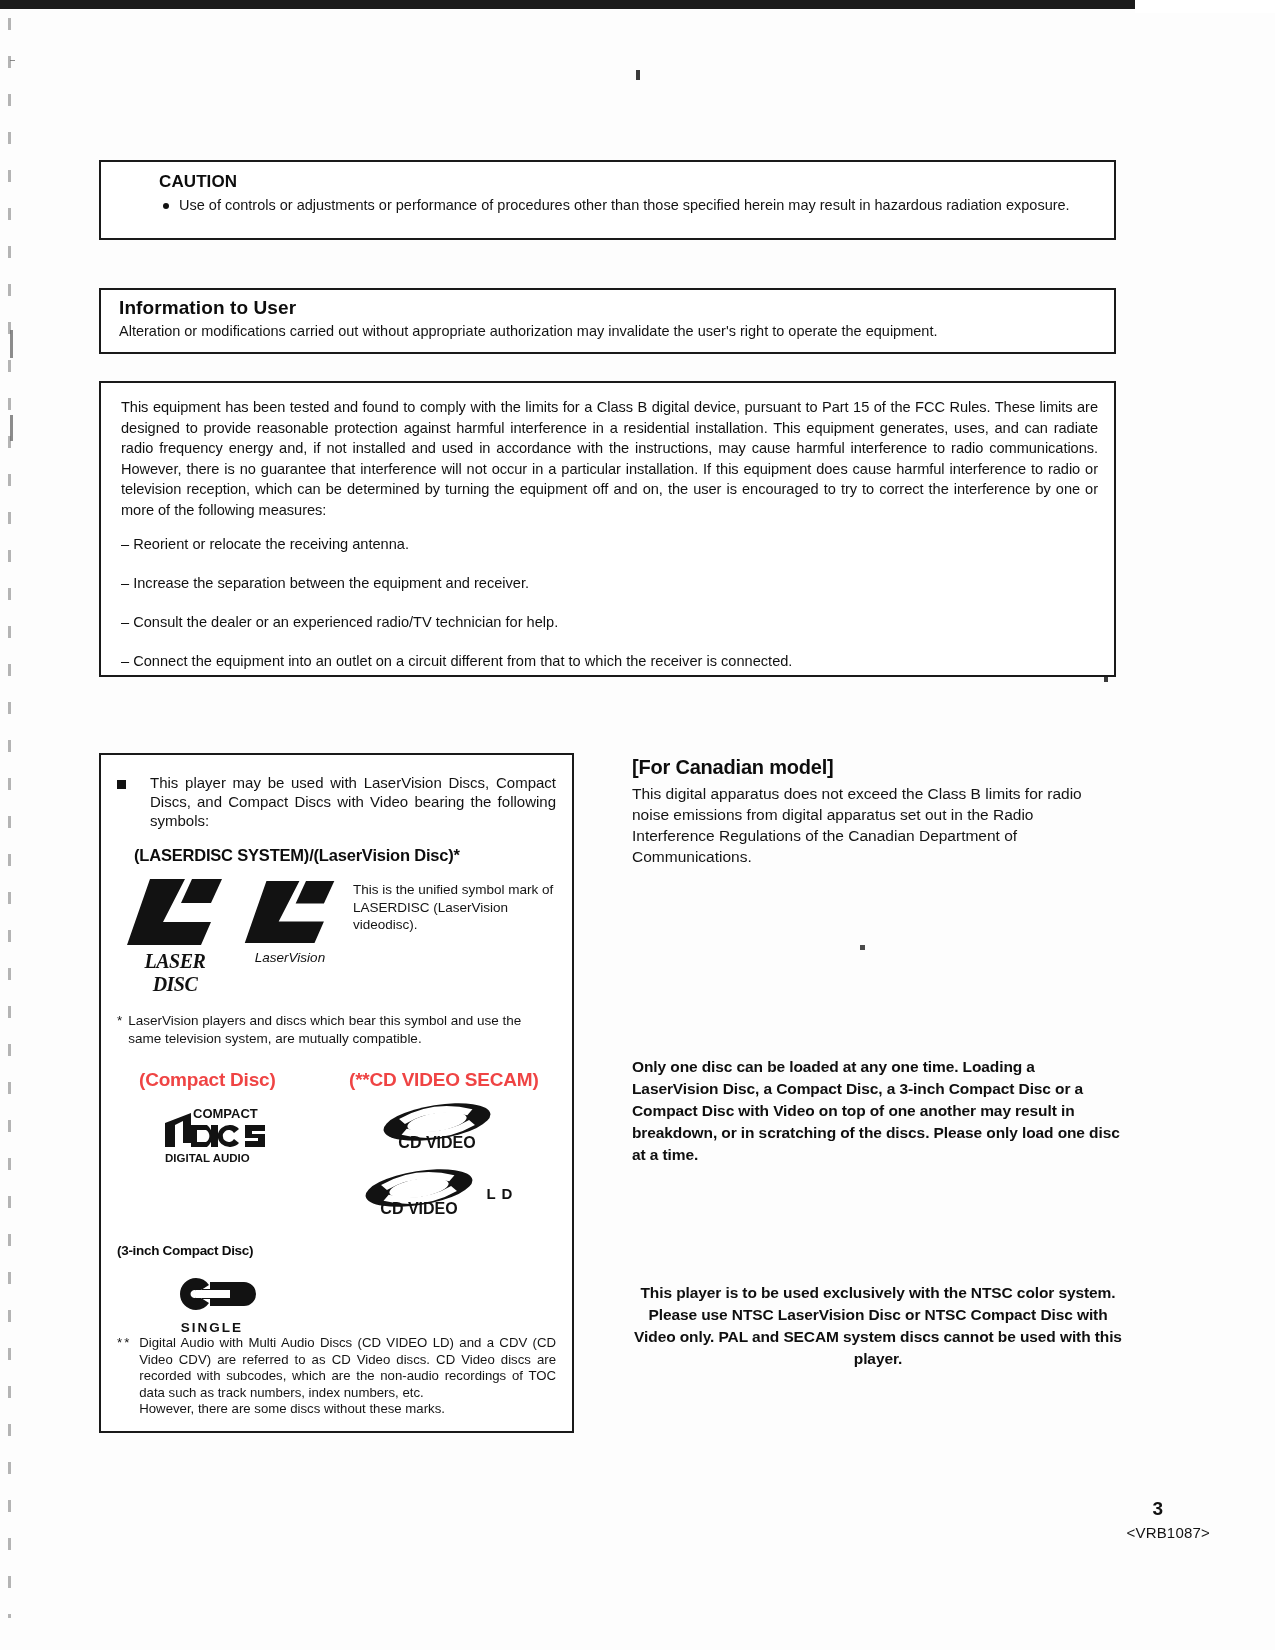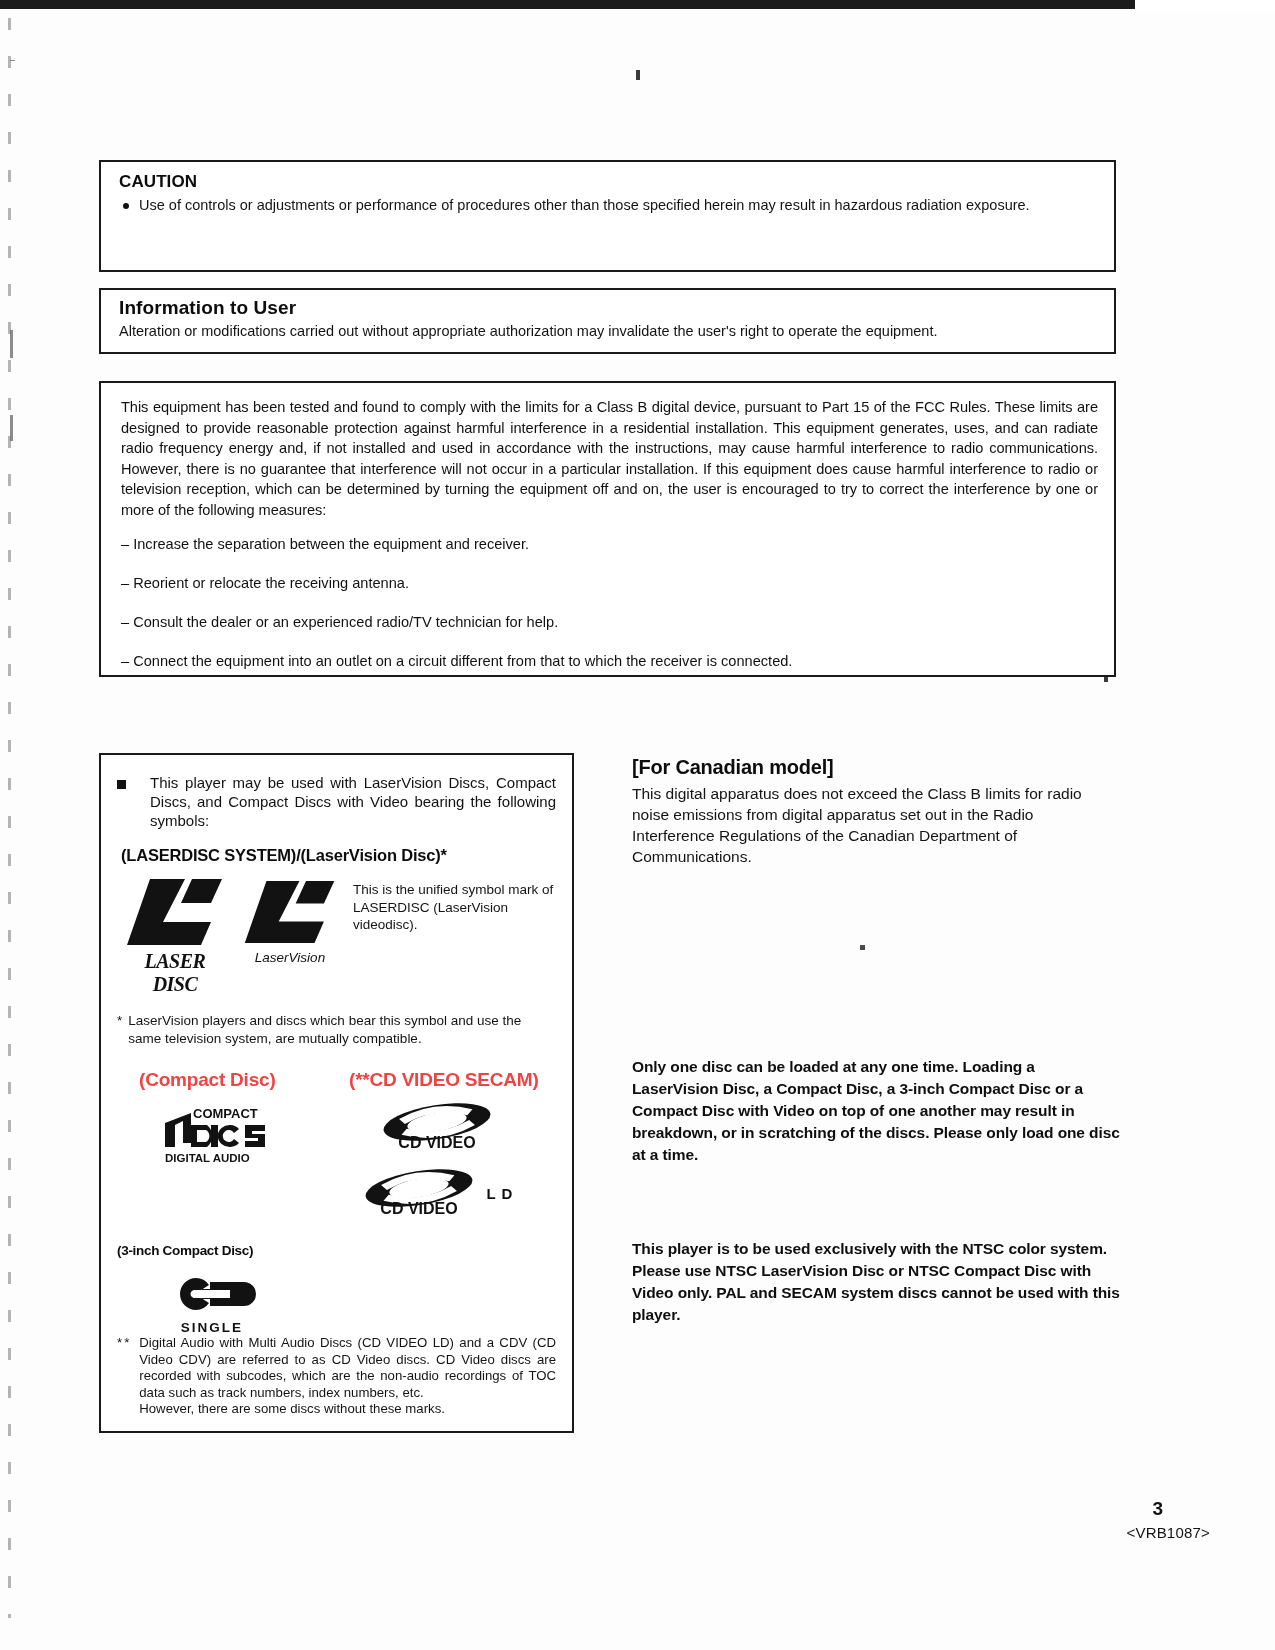--- a/index.html
+++ b/index.html
@@ -54,21 +54,21 @@
     opacity: .8;
   }
 
   
   .box {
     position: absolute;
     border: 2px solid #1a1a1a;
     background: #ffffff;
     box-sizing: border-box;
   }
-  .box-caution  { left: 99px;  top: 160px; width: 1017px; height: 112px; }
+  .box-caution  { left: 99px;  top: 160px; width: 1017px; height: 80px; padding-left: 40px; }
   .box-info     { left: 99px;  top: 288px; width: 1017px; height: 66px;  }
   .box-fcc      { left: 99px;  top: 381px; width: 1017px; height: 296px; }
   .box-symbols  { left: 99px;  top: 753px; width: 475px;  height: 680px; }
 
   .box-inner { padding: 10px 14px 8px 18px; }
 
   h2.heading {
     margin: 0 0 4px 0;
     font-size: 17px;
     font-weight: bold;
@@ -138,21 +138,21 @@
     flex: 0 0 auto;
   }
   .sq-text {
     font-size: 15px;
     line-height: 19px;
     text-align: justify;
     color: #131313;
   }
 
   h3.sym-title {
-    margin: 16px 0 10px 4px;
+    margin: 16px 0 10px 17px;
     font-size: 16.5px;
     font-weight: bold;
     letter-spacing: -0.2px;
     color: #0d0d0d;
   }
 
   .ld-row {
     display: flex;
     align-items: flex-start;
     gap: 14px;
@@ -274,21 +274,21 @@
   }
   p.warn-bold {
     margin: 0;
     font-size: 15.5px;
     line-height: 22px;
     font-weight: bold;
     color: #0f0f0f;
     letter-spacing: -0.1px;
   }
   .warn-1 { position: absolute; left: 632px; top: 1056px; width: 492px; }
-  .warn-2 { position: absolute; left: 632px; top: 1238px; width: 492px; }
+  .warn-2 { position: absolute; left: 632px; top: 1282px; width: 492px; text-align: center; }
 
   
   .page-num {
     position: absolute;
     right: 112px;
     top: 1498px;
     font-size: 19px;
     font-weight: bold;
     color: #111;
   }
@@ -336,22 +336,22 @@
   <div class="box box-info">
     <div class="box-inner" style="padding-top:7px;">
       <h2 class="heading heading-info">Information to User</h2>
       <p class="body-text">Alteration or modifications carried out without appropriate authorization may invalidate the user's right to operate the equipment.</p>
     </div>
   </div>
 
   <div class="box box-fcc">
     <div class="box-inner" style="padding:14px 16px 10px 20px;">
       <p class="fcc-para">This equipment has been tested and found to comply with the limits for a Class B digital device, pursuant to Part 15 of the FCC Rules. These limits are designed to provide reasonable protection  against harmful interference in a residential installation.  This equipment generates, uses, and can radiate radio frequency energy and,  if not installed and used in accordance with the instructions, may cause harmful interference to radio communications.  However, there is no guarantee that interference will not occur in a particular installation. If this equipment does cause harmful interference to radio or television reception, which can be determined by turning the equipment off and on, the user is encouraged to try to correct the interference by one or more of the following measures:</p>
+      <p class="fcc-item">– Reorient or relocate the receiving antenna.</p>
       <p class="fcc-item">– Increase the separation between the equipment and receiver.</p>
-      <p class="fcc-item">– Reorient or relocate the receiving antenna.</p>
       <p class="fcc-item">– Consult the dealer or an experienced radio/TV technician for help.</p>
       <p class="fcc-item">– Connect the equipment into an outlet on a circuit different from that to which the receiver is connected.</p>
     </div>
   </div>
 
   <div class="box box-symbols">
     <div class="sym-pad">
 
       <div class="sq-bullet-row">
         <span class="sq-bullet"></span>

